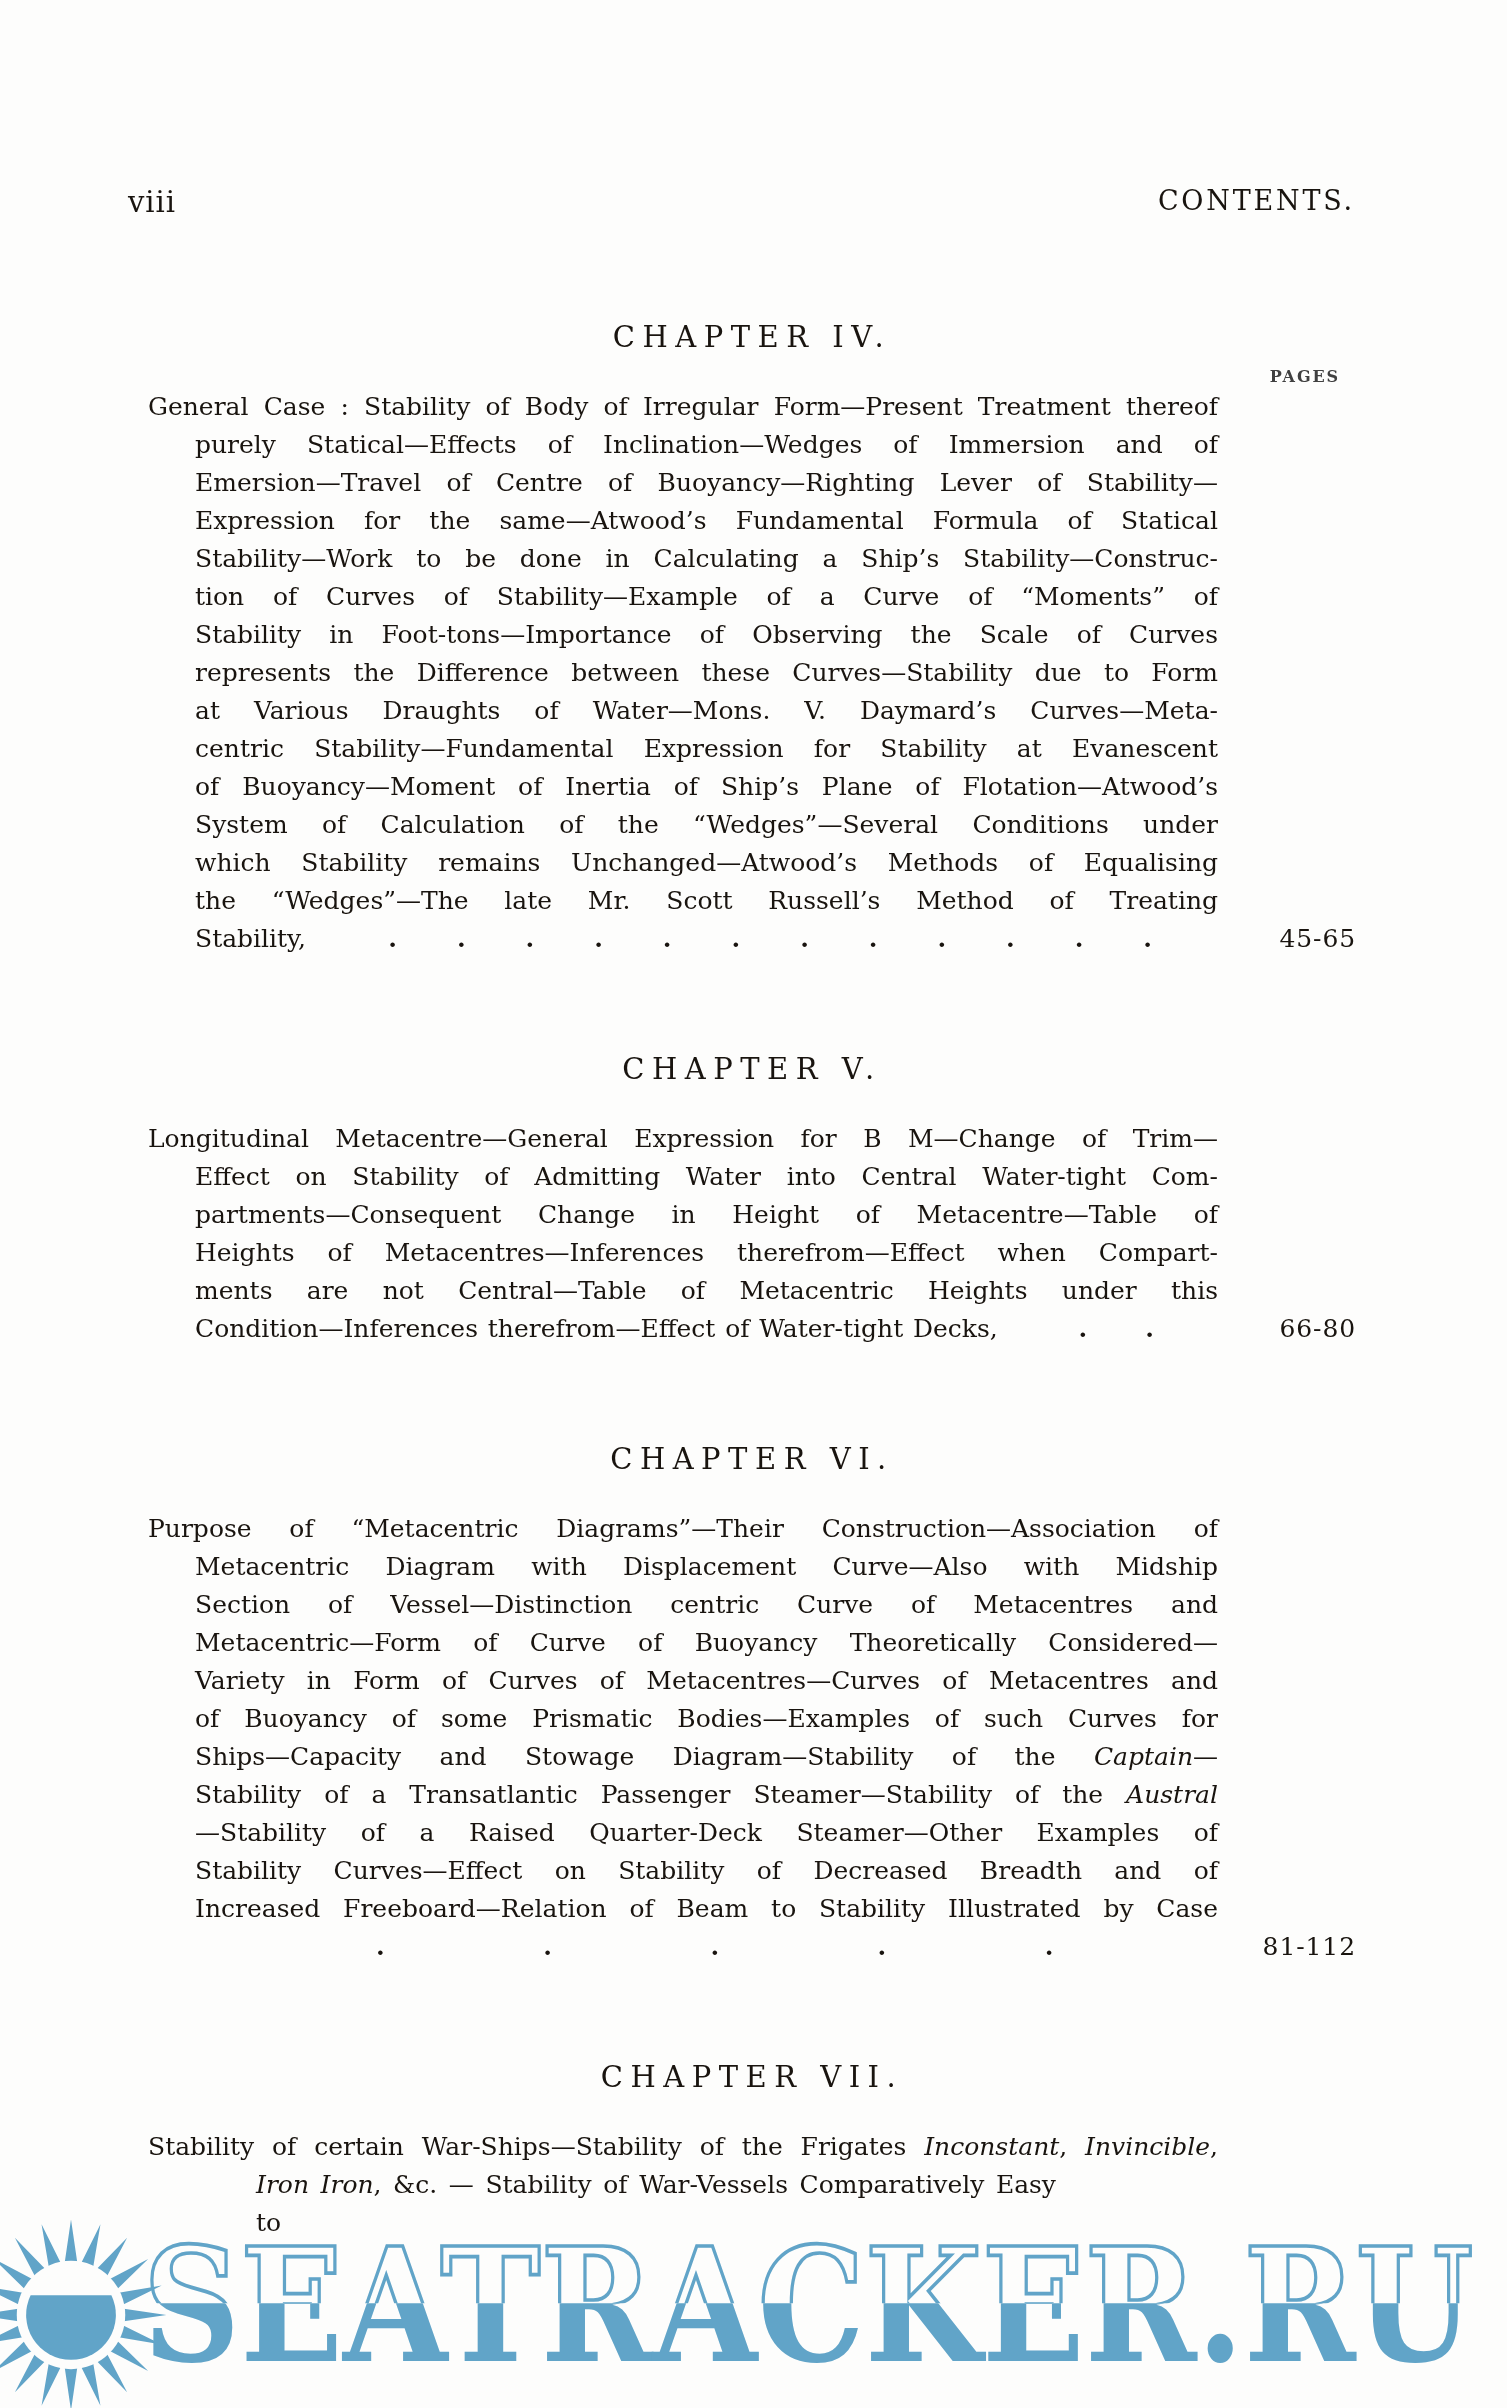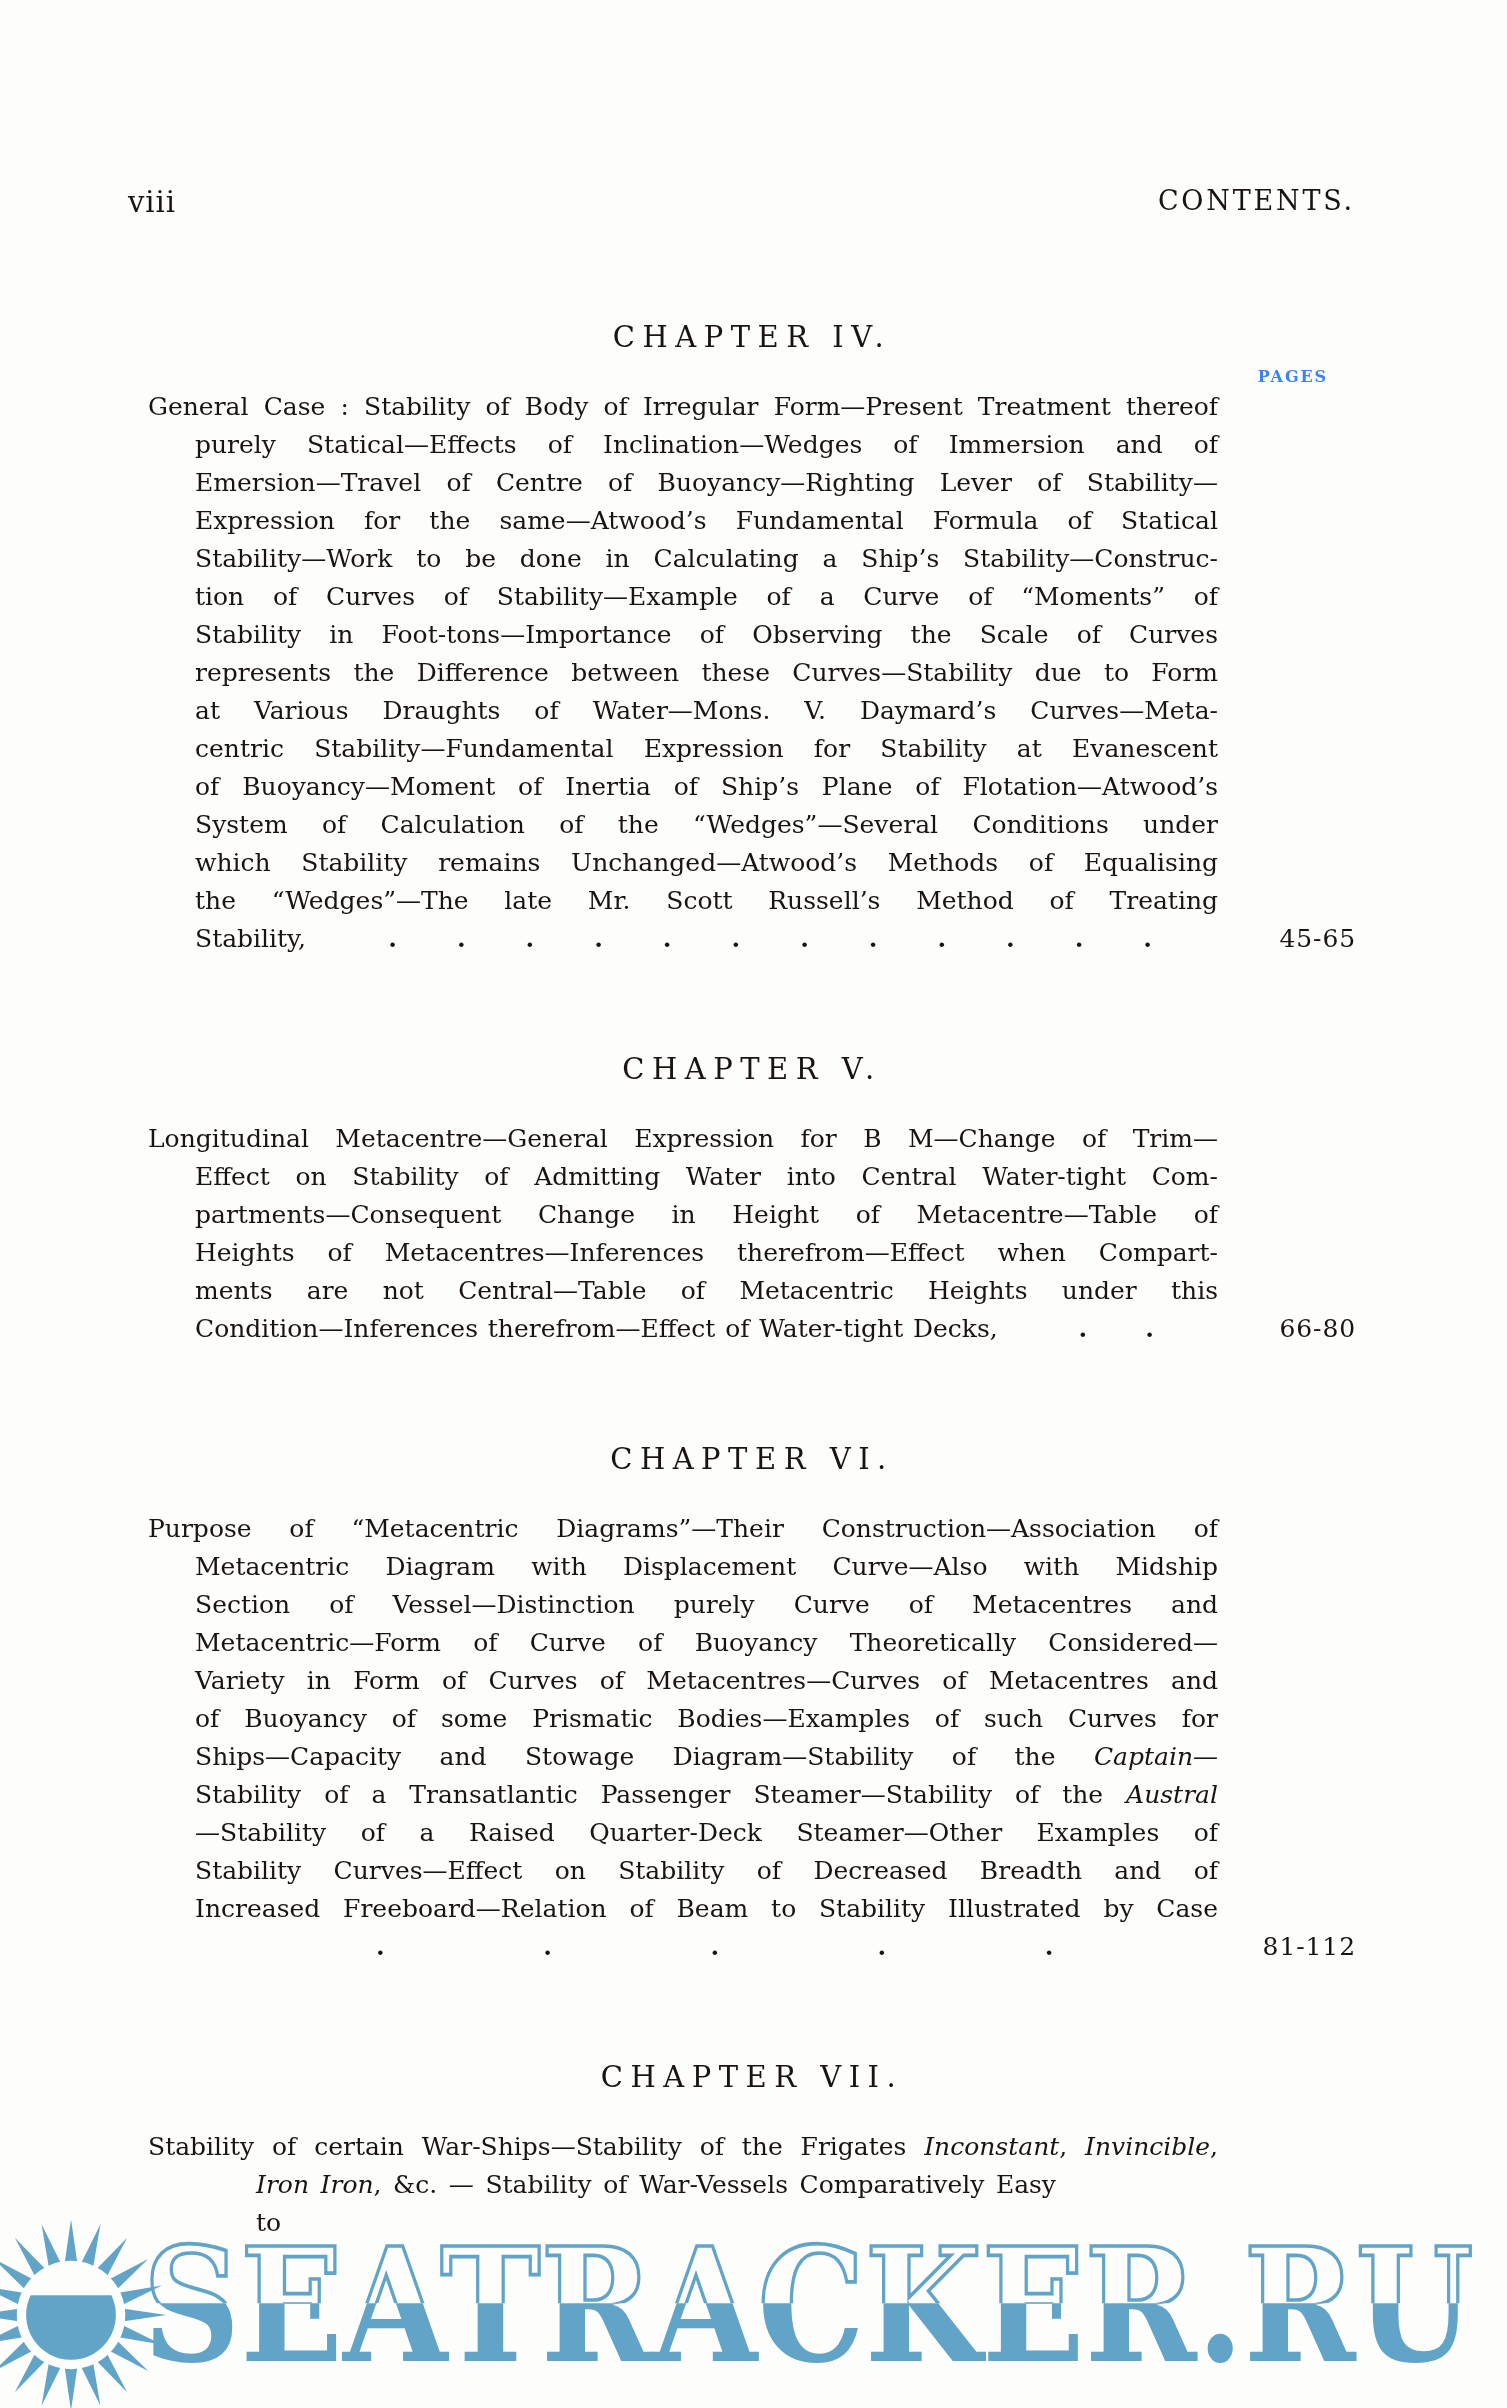--- a/index.html
+++ b/index.html
@@ -15,22 +15,22 @@
   .running{position:absolute;left:0;right:0;top:0;text-align:right;font-size:27px;letter-spacing:2.8px;}
   
   main{display:block;width:1208px;margin:0 0 0 148px;}
   .chapter{position:relative;margin-top:94px;}
   .chapter:first-child{}
   .chapter h2{
     margin:0 0 34px 0;font-size:29px;font-weight:normal;text-align:center;
     letter-spacing:7.5px;
   }
   .pages-label{
-    position:absolute;right:28px;top:47px;font-size:16px;font-weight:bold;
-    letter-spacing:1.9px;color:#3b82f6;
+    position:absolute;right:16px;top:47px;font-size:16px;font-weight:bold;
+    letter-spacing:1.9px;color:#404040;
   }
   .pages-label:empty{display:none;}
   .para{font-size:25px;line-height:38px;word-spacing:1.9px;}
   .line{
     text-align:justify;text-align-last:justify;
     padding-right:138px;
   }
   .line.hang{padding-left:47px;}
   .line.inset{padding-left:108px;padding-right:300px;}
   .line i{font-style:italic;}
@@ -113,21 +113,21 @@
           </div>
         </div>
   </section>
 
   <section class="chapter">
     <h2>CHAPTER VI.</h2>
 
     <div class="para">
           <div class="line first"><span>Purpose of “Metacentric Diagrams”—Their Construction—Association of</span></div>
           <div class="line hang"><span>Metacentric Diagram with Displacement Curve—Also with Midship</span></div>
-          <div class="line hang"><span>Section of Vessel—Distinction purely Curve of Metacentres and</span></div>
+          <div class="line hang"><span>Section of Vessel—Distinction centric Curve of Metacentres and</span></div>
           <div class="line hang"><span>Metacentric—Form of Curve of Buoyancy Theoretically Considered—</span></div>
           <div class="line hang"><span>Variety in Form of Curves of Metacentres—Curves of Metacentres and</span></div>
           <div class="line hang"><span>of Buoyancy of some Prismatic Bodies—Examples of such Curves for</span></div>
           <div class="line hang"><span>Ships—Capacity and Stowage Diagram—Stability of the </span><i>Captain</i><span>—</span></div>
           <div class="line hang"><span>Stability of a Transatlantic Passenger Steamer—Stability of the </span><i>Austral</i></div>
           <div class="line hang"><span>—Stability of a Raised Quarter-Deck Steamer—Other Examples of</span></div>
           <div class="line hang"><span>Stability Curves—Effect on Stability of Decreased Breadth and of</span></div>
           <div class="line hang"><span>Increased Freeboard—Relation of Beam to Stability Illustrated by Case</span></div>
           <div class="lastline">
             <span class="dots">

